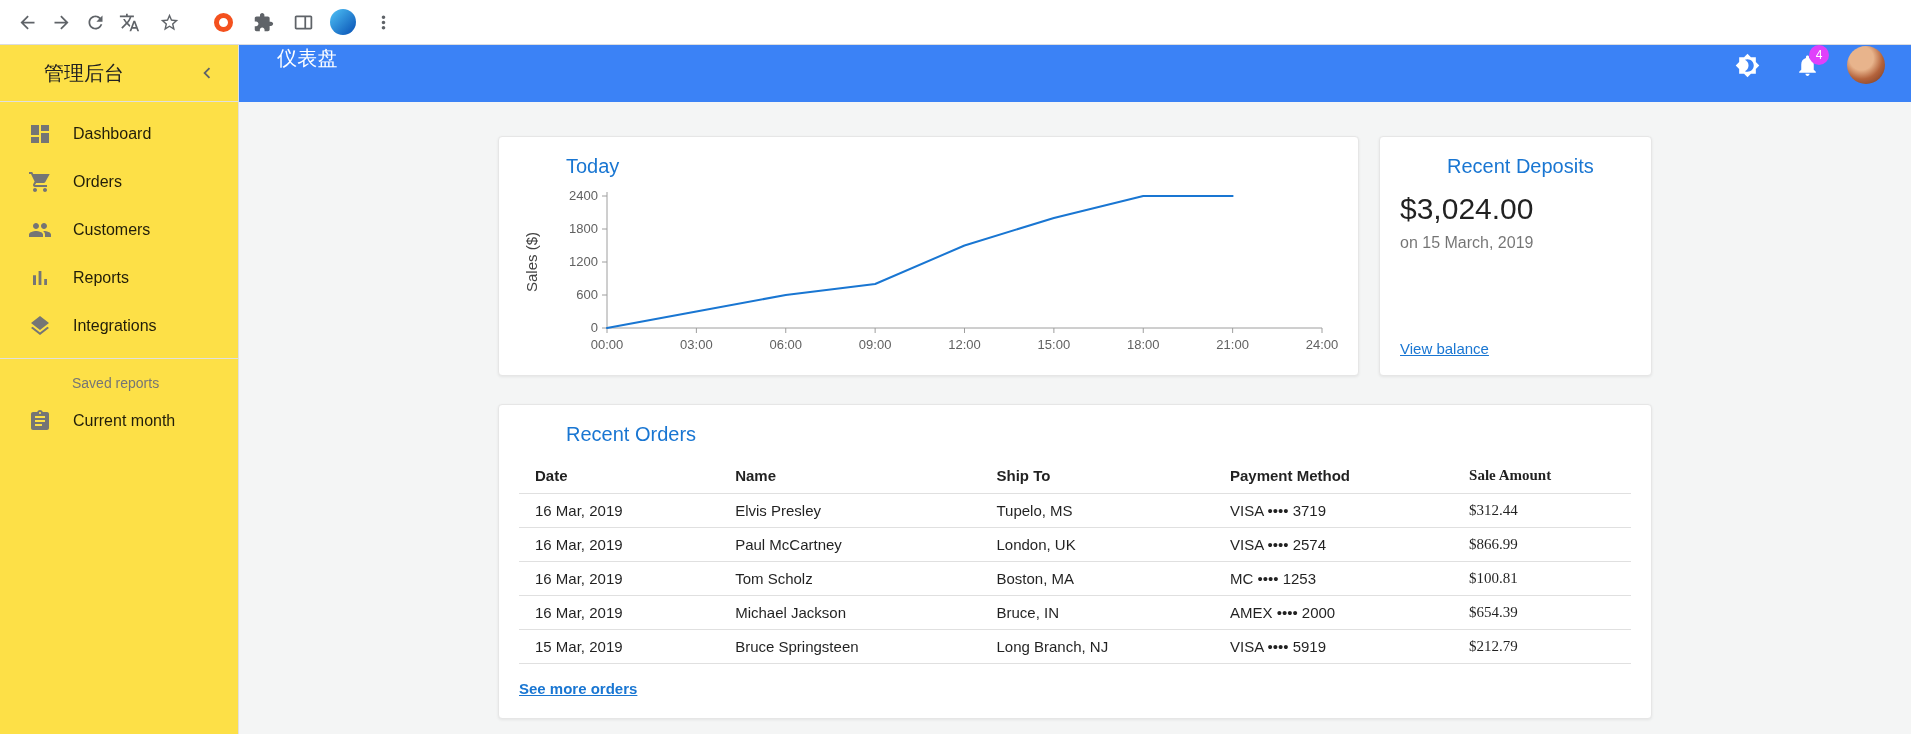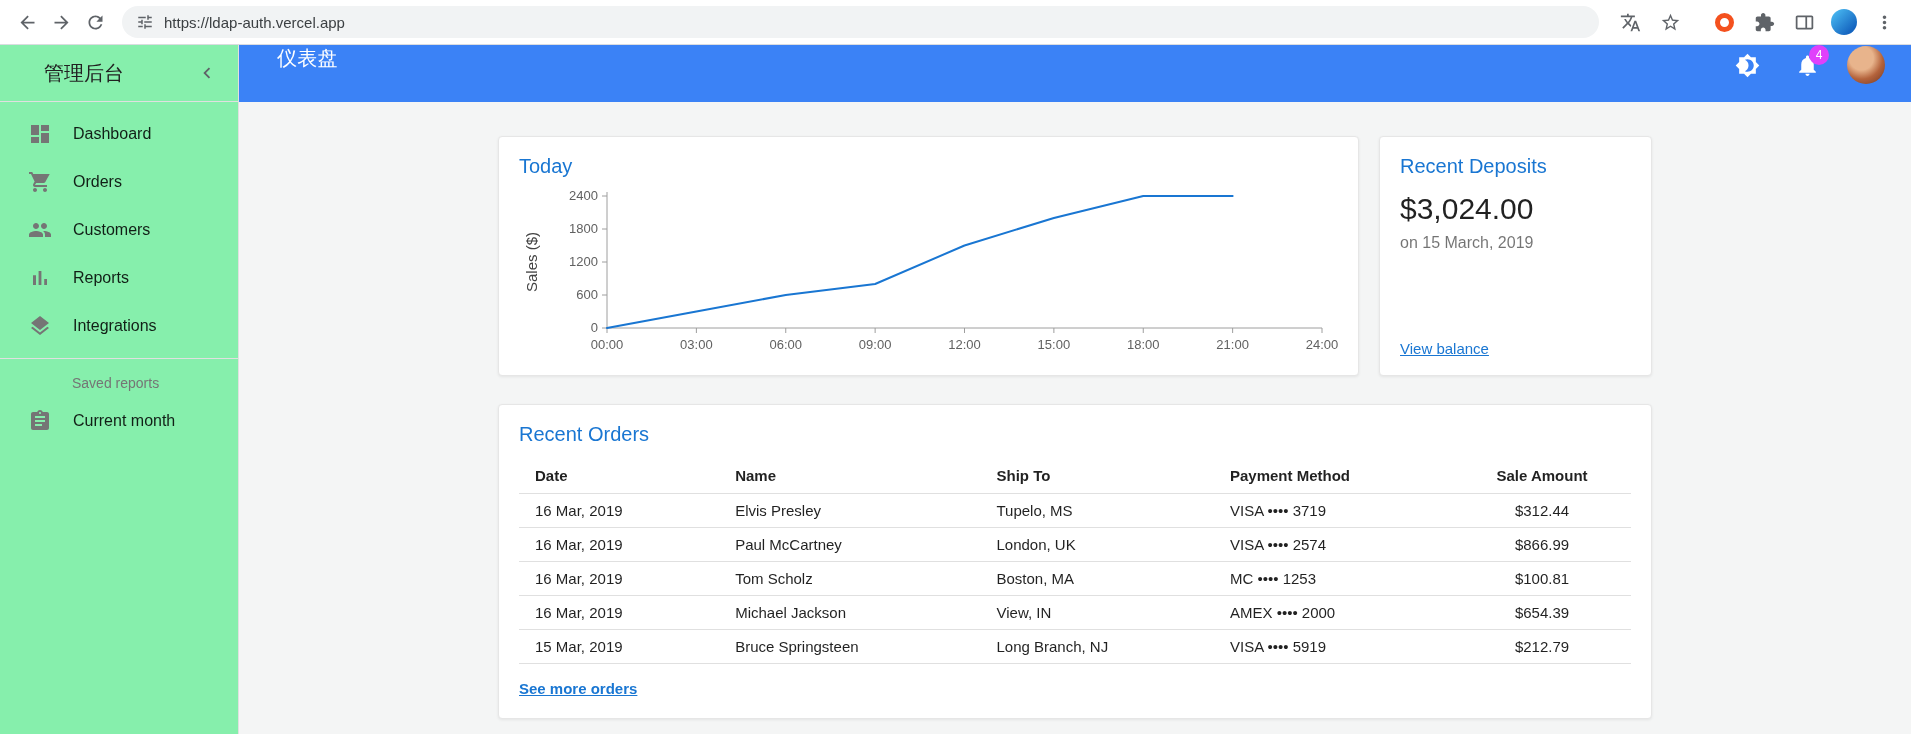--- a/index.html
+++ b/index.html
@@ -19,21 +19,21 @@
   .tb-right { display:flex; align-items:center; gap:6px; }
   .ext-dot { width:19px; height:19px; border-radius:50%; border:5px solid #f4511e; background:#fff; }
   .tb-avatar { width:26px; height:26px; border-radius:50%;
     background:linear-gradient(135deg,#4fc3f7 0%,#1565c0 80%); }
   .sep8 { width:8px; }
 
   
   .app { display:flex; height:689px; }
 
   
-  .sidebar { width:239px; background:#86efac; border-right:1px solid #e0e0e0; flex:0 0 auto; }
+  .sidebar { width:239px; background:#fde047; border-right:1px solid #e0e0e0; flex:0 0 auto; }
   .side-head { height:57px; display:flex; align-items:center; justify-content:space-between;
     padding:0 14px 0 44px; border-bottom:1px solid #e0e0e0; }
   .side-title { font-size:20px; font-weight:500; color:#212121; }
   .chev-btn { width:34px; height:34px; border:none; background:transparent; border-radius:50%;
     display:flex; align-items:center; justify-content:center; cursor:pointer; }
   .chev-btn svg { width:22px; height:22px; fill:#5f6368; }
   .nav-list { padding:8px 0; }
   .nav-item { height:48px; display:flex; align-items:center; padding-left:28px; cursor:pointer; }
   .nav-item svg { width:24px; height:24px; fill:#757575; flex:0 0 auto; }
   .nav-label { margin-left:21px; font-size:16px; color:rgba(0,0,0,.87); }
@@ -55,35 +55,35 @@
   .appbar-avatar { width:38px; height:38px; border-radius:50%;
     background:radial-gradient(circle at 38% 32%, #e8b48c 0 34%, #b4633c 60%, #6d3420 100%);
     border:none; cursor:pointer; }
 
   .content { flex:1; background:#f4f5f5; overflow:hidden; }
   .container { width:1154px; margin:34px auto 0; }
   .row1 { display:flex; gap:20px; }
 
   .card { background:#fff; border:1px solid #e6e6e6; border-radius:4px;
     box-shadow:0 1px 3px rgba(0,0,0,.07); }
-  .card-title { color:#1976d2; font-size:20px; font-weight:500; }
+  .card-title { color:#1976d2; font-size:20px; font-weight:500;margin-left:47px; }
 
   .chart-card { width:861px; height:240px; padding:18px 20px; }
   .deposits-card { width:273px; height:240px; padding:18px 20px; display:flex; flex-direction:column; }
   .deposit-amount { margin-top:14px; font-size:30px; font-weight:400; color:rgba(0,0,0,.87); }
   .deposit-date { margin-top:8px; font-size:16px; color:rgba(0,0,0,.55); }
   .card-link { margin-top:auto; font-size:15px; color:#1976d2; text-decoration:underline; cursor:pointer; }
 
   .orders-card { margin-top:28px; padding:18px 20px 20px; }
   .orders-table { width:100%; border-collapse:collapse; margin-top:12px; }
   .orders-table th { text-align:left; font-size:15px; font-weight:700; color:rgba(0,0,0,.87);
     padding:9px 16px; border-bottom:1px solid #e0e0e0; }
   .orders-table td { font-size:15px; color:rgba(0,0,0,.87); padding:8px 16px;
     border-bottom:1px solid #e0e0e0; white-space:nowrap; }
-  .orders-table .num { text-align:center; }
+  .orders-table .num { text-align:left;font-family:Liberation Serif, serif; }
   .col-date  { width:18%; }  .col-name { width:23.5%; }
   .col-ship  { width:21%; }  .col-pay  { width:21.5%; } .col-amt { width:16%; }
   .orders-link { display:inline-block; margin-top:16px;font-weight:bold; }
 </style>
 </head>
 <body>
 
 <header class="browser-bar">
   <button class="tb-btn">
     <svg viewBox="0 0 24 24">
@@ -93,26 +93,20 @@
   <button class="tb-btn">
     <svg viewBox="0 0 24 24">
         <path d="M12 4l-1.41 1.41L16.17 11H4v2h12.17l-5.58 5.59L12 20l8-8z"></path>
       </svg>
   </button>
   <button class="tb-btn">
     <svg viewBox="0 0 24 24">
         <path d="M17.65 6.35C16.2 4.9 14.21 4 12 4c-4.42 0-7.99 3.58-7.99 8s3.57 8 7.99 8c3.73 0 6.84-2.55 7.73-6h-2.08c-.82 2.33-3.04 4-5.65 4-3.31 0-6-2.69-6-6s2.69-6 6-6c1.66 0 3.14.69 4.22 1.78L13 11h7V4l-2.35 2.35z"></path>
       </svg>
   </button>
-  <div class="omnibox">
-    <svg viewBox="0 0 24 24">
-        <path d="M3 17v2h6v-2H3zM3 5v2h10V5H3zm10 16v-2h8v-2h-8v-2h-2v6h2zM7 9v2H3v2h4v2h2V9H7zm14 4v-2H11v2h10zm-6-4h2V7h4V5h-4V3h-2v6z"></path>
-      </svg>
-    <span class="url-text">https://ldap-auth.vercel.app</span>
-  </div>
   <div class="tb-right">
     <button class="tb-btn">
       <svg viewBox="0 0 24 24">
           <path d="M12.87 15.07l-2.54-2.51.03-.03c1.74-1.94 2.98-4.17 3.71-6.53H17V4h-7V2H8v2H1v1.99h11.17C11.5 7.92 10.44 9.75 9 11.35 8.07 10.32 7.3 9.19 6.69 8h-2c.73 1.63 1.73 3.17 2.98 4.56l-5.09 5.02L4 19l5-5 3.11 3.11.76-2.04zM18.5 10h-2L12 22h2l1.12-3h4.75L21 22h2l-4.5-12zm-2.62 7l1.62-4.33L19.12 17h-3.24z"></path>
         </svg>
     </button>
     <button class="tb-btn">
       <svg viewBox="0 0 24 24">
           <path d="M22 9.24l-7.19-.62L12 2 9.19 8.63 2 9.24l5.46 4.73L5.82 21 12 17.27 18.18 21l-1.63-7.03L22 9.24zM12 15.4l-3.76 2.27 1-4.28-3.32-2.88 4.38-.38L12 6.1l1.71 4.04 4.38.38-3.32 2.88 1 4.28L12 15.4z"></path>
         </svg>
@@ -296,21 +290,21 @@
               <tr>
                 <td>16 Mar, 2019</td>
                 <td>Tom Scholz</td>
                 <td>Boston, MA</td>
                 <td>MC •••• 1253</td>
                 <td class="num">$100.81</td>
               </tr>
               <tr>
                 <td>16 Mar, 2019</td>
                 <td>Michael Jackson</td>
-                <td>View, IN</td>
+                <td>Bruce, IN</td>
                 <td>AMEX •••• 2000</td>
                 <td class="num">$654.39</td>
               </tr>
               <tr>
                 <td>15 Mar, 2019</td>
                 <td>Bruce Springsteen</td>
                 <td>Long Branch, NJ</td>
                 <td>VISA •••• 5919</td>
                 <td class="num">$212.79</td>
               </tr>

